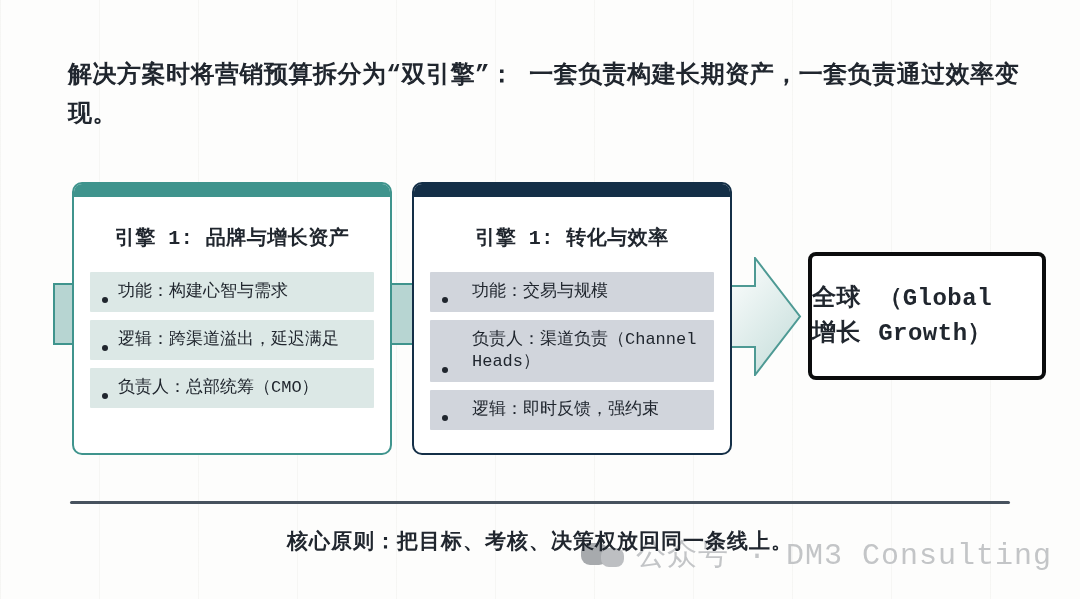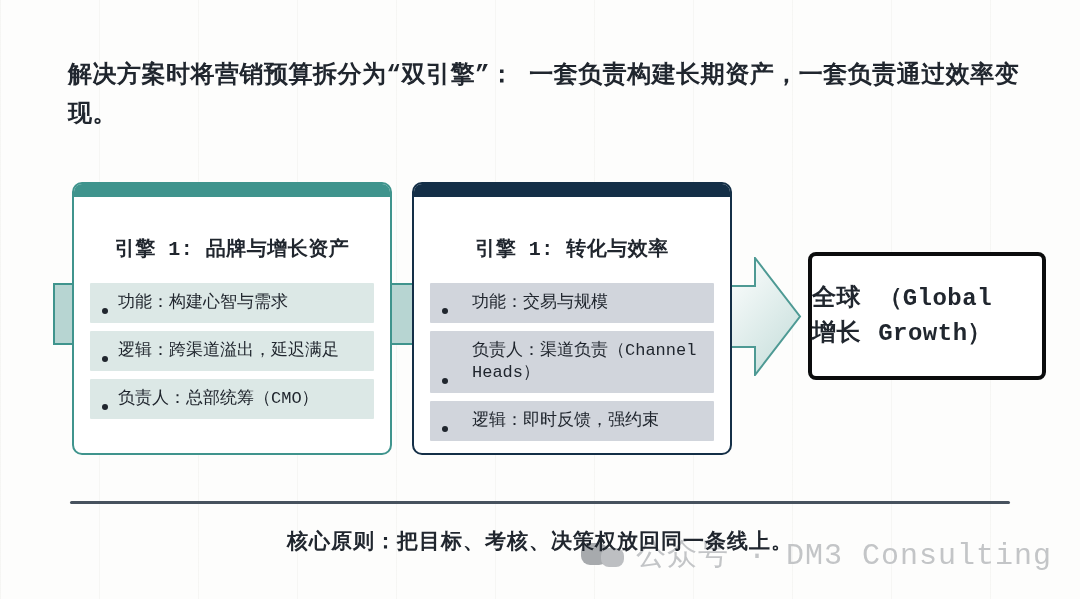--- a/index.html
+++ b/index.html
@@ -28,21 +28,21 @@
     position:absolute; top:182px; width:320px; height:273px; box-sizing:border-box;
     background:#ffffff; border-radius:10px; overflow:hidden; z-index:2;
   }
   .card-1{left:72px;  border:2px solid var(--engine1-accent);}
   .card-2{left:412px; border:2px solid var(--engine2-accent);}
   .card-bar{height:13px;}
   .card-1 .card-bar{background:var(--engine1-accent);}
   .card-2 .card-bar{background:var(--engine2-accent);}
   .card-title{
     text-align:center; font-weight:bold; font-size:20px; letter-spacing:.5px;
-    margin:38px 8px 21px; color:var(--text-dark);
+    margin:27px 8px 21px; color:var(--text-dark);
   }
   .bullet-row{
     margin:0 16px 8px; padding:9px 12px; box-sizing:border-box; min-height:40px;
     display:flex; align-items:flex-end; gap:10px;
     font-size:17px; line-height:22px; color:var(--text-dark); border-radius:1px;
   }
   .card-1 .bullet-row{background:var(--engine1-bullet-bg);}
   .card-2 .bullet-row{background:var(--engine2-bullet-bg);gap:24px;}
   .dot{flex:none; width:6px; height:6px; border-radius:50%; background:var(--text-dark); margin-top:8px;}
   

